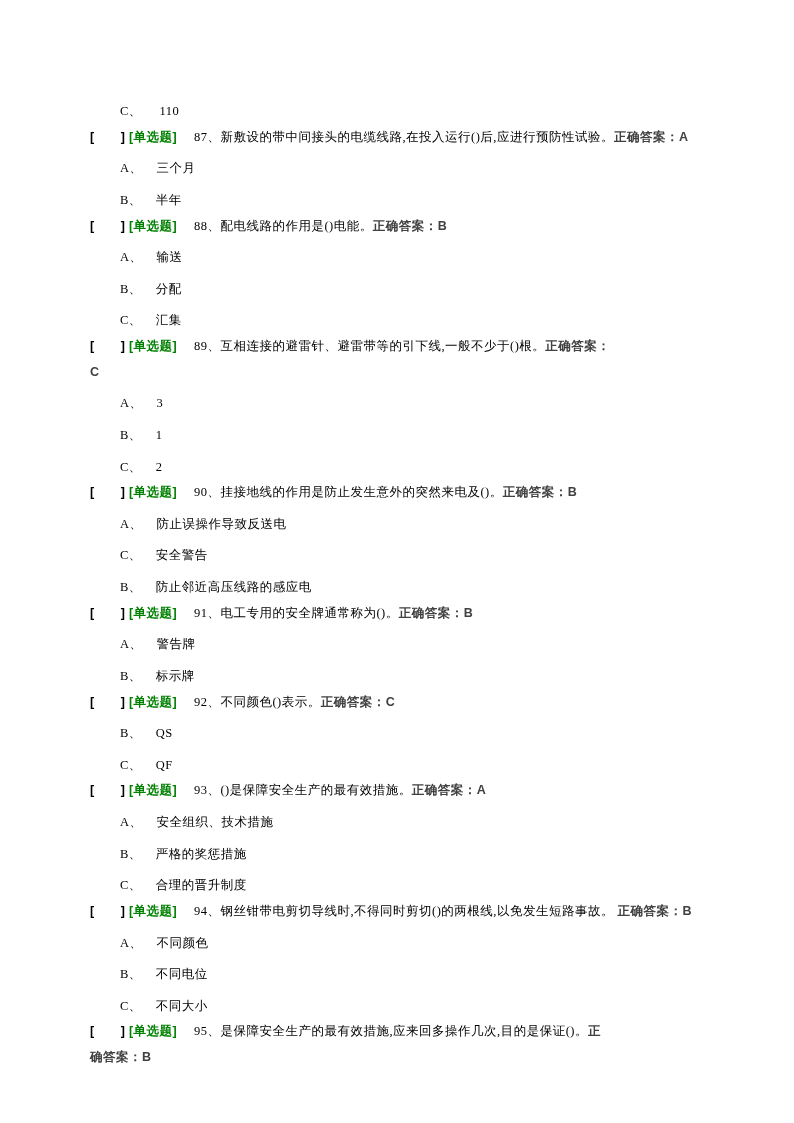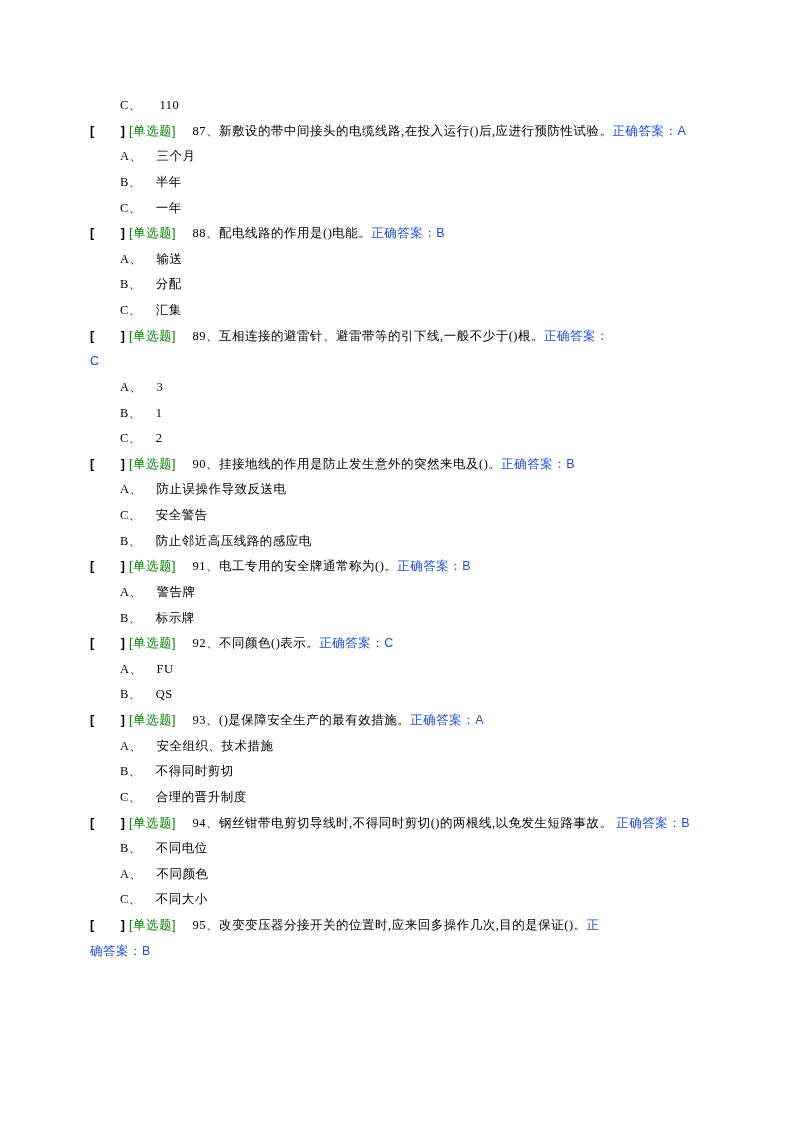--- a/index.html
+++ b/index.html
@@ -14,36 +14,37 @@
     box-sizing: border-box;
   }
   .page {
     padding: 93px 90px 0 90px;
     line-height: 2.05;
     letter-spacing: 0.5px;
   }
   .tag {
     color: #008000;
     font-family: "SimHei", "黑体", sans-serif;
-    font-weight: normal;
+    font-weight: bold;
   }
   .bold {
     font-family: "SimHei", "黑体", sans-serif;
-    font-weight: normal;
-    color: #1d4ed8;
+    font-weight: bold;
+    color: #404040;
   }
   .option {
     padding-left: 30px;
   }
   .option .letter {
     display: inline-block;
   }
   .option .text {
     display: inline-block;
     margin-left: 14px;
+    margin-top: 6px;
   }
   .qline {
     text-indent: 0;
   }
   .bracket {
     font-family: "SimHei", "黑体", sans-serif;
     font-weight: bold;
   }
 </style>
 </head>
@@ -56,21 +57,20 @@
     <span class="text">110</span>
   </div>
 
   <div class="qline">
     <span class="bracket">[　　]</span>
     <span class="tag">[单选题]</span>
     <span>　<span>87</span></span><span>、新敷设的带中间接头的电缆线路,在投入运行()后,应进行预防性试验。</span><span class="bold">正确答案：A</span>
   </div>
   <div class="option"><span class="letter">A、</span><span class="text">三个月</span></div>
   <div class="option"><span class="letter">B、</span><span class="text">半年</span></div>
-  <div class="option"><span class="letter">C、</span><span class="text">一年</span></div>
 
   <div class="qline">
     <span class="bracket">[　　]</span>
     <span class="tag">[单选题]</span>
     <span>　<span>88</span></span><span>、配电线路的作用是()电能。</span><span class="bold">正确答案：B</span>
   </div>
   <div class="option"><span class="letter">A、</span><span class="text">输送</span></div>
   <div class="option"><span class="letter">B、</span><span class="text">分配</span></div>
   <div class="option"><span class="letter">C、</span><span class="text">汇集</span></div>
 
@@ -99,41 +99,41 @@
     <span>　<span>91</span></span><span>、电工专用的安全牌通常称为()。</span><span class="bold">正确答案：B</span>
   </div>
   <div class="option"><span class="letter">A、</span><span class="text">警告牌</span></div>
   <div class="option"><span class="letter">B、</span><span class="text">标示牌</span></div>
 
   <div class="qline">
     <span class="bracket">[　　]</span>
     <span class="tag">[单选题]</span>
     <span>　<span>92</span></span><span>、不同颜色()表示。</span><span class="bold">正确答案：C</span>
   </div>
-  <div class="option"><span class="letter">A、</span><span class="text">FU</span></div>
   <div class="option"><span class="letter">B、</span><span class="text">QS</span></div>
+  <div class="option"><span class="letter">C、</span><span class="text">QF</span></div>
 
   <div class="qline">
     <span class="bracket">[　　]</span>
     <span class="tag">[单选题]</span>
     <span>　<span>93</span></span><span>、()是保障安全生产的最有效措施。</span><span class="bold">正确答案：A</span>
   </div>
   <div class="option"><span class="letter">A、</span><span class="text">安全组织、技术措施</span></div>
-  <div class="option"><span class="letter">B、</span><span class="text">不得同时剪切</span></div>
+  <div class="option"><span class="letter">B、</span><span class="text">严格的奖惩措施</span></div>
   <div class="option"><span class="letter">C、</span><span class="text">合理的晋升制度</span></div>
 
   <div class="qline">
     <span class="bracket">[　　]</span>
     <span class="tag">[单选题]</span>
     <span>　<span>94</span></span><span>、钢丝钳带电剪切导线时,不得同时剪切()的两根线,以免发生短路事故。 </span><span class="bold">正确答案：B</span>
   </div>
+  <div class="option"><span class="letter">A、</span><span class="text">不同颜色</span></div>
   <div class="option"><span class="letter">B、</span><span class="text">不同电位</span></div>
-  <div class="option"><span class="letter">A、</span><span class="text">不同颜色</span></div>
   <div class="option"><span class="letter">C、</span><span class="text">不同大小</span></div>
 
   <div class="qline">
     <span class="bracket">[　　]</span>
     <span class="tag">[单选题]</span>
-    <span>　<span>95</span></span><span>、改变变压器分接开关的位置时,应来回多操作几次,目的是保证()。</span><span class="bold">正</span>
+    <span>　<span>95</span></span><span>、是保障安全生产的最有效措施,应来回多操作几次,目的是保证()。</span><span class="bold">正</span>
   </div>
   <div class="qline"><span class="bold">确答案：B</span></div>
 
 </div>
 
 </body></html>

